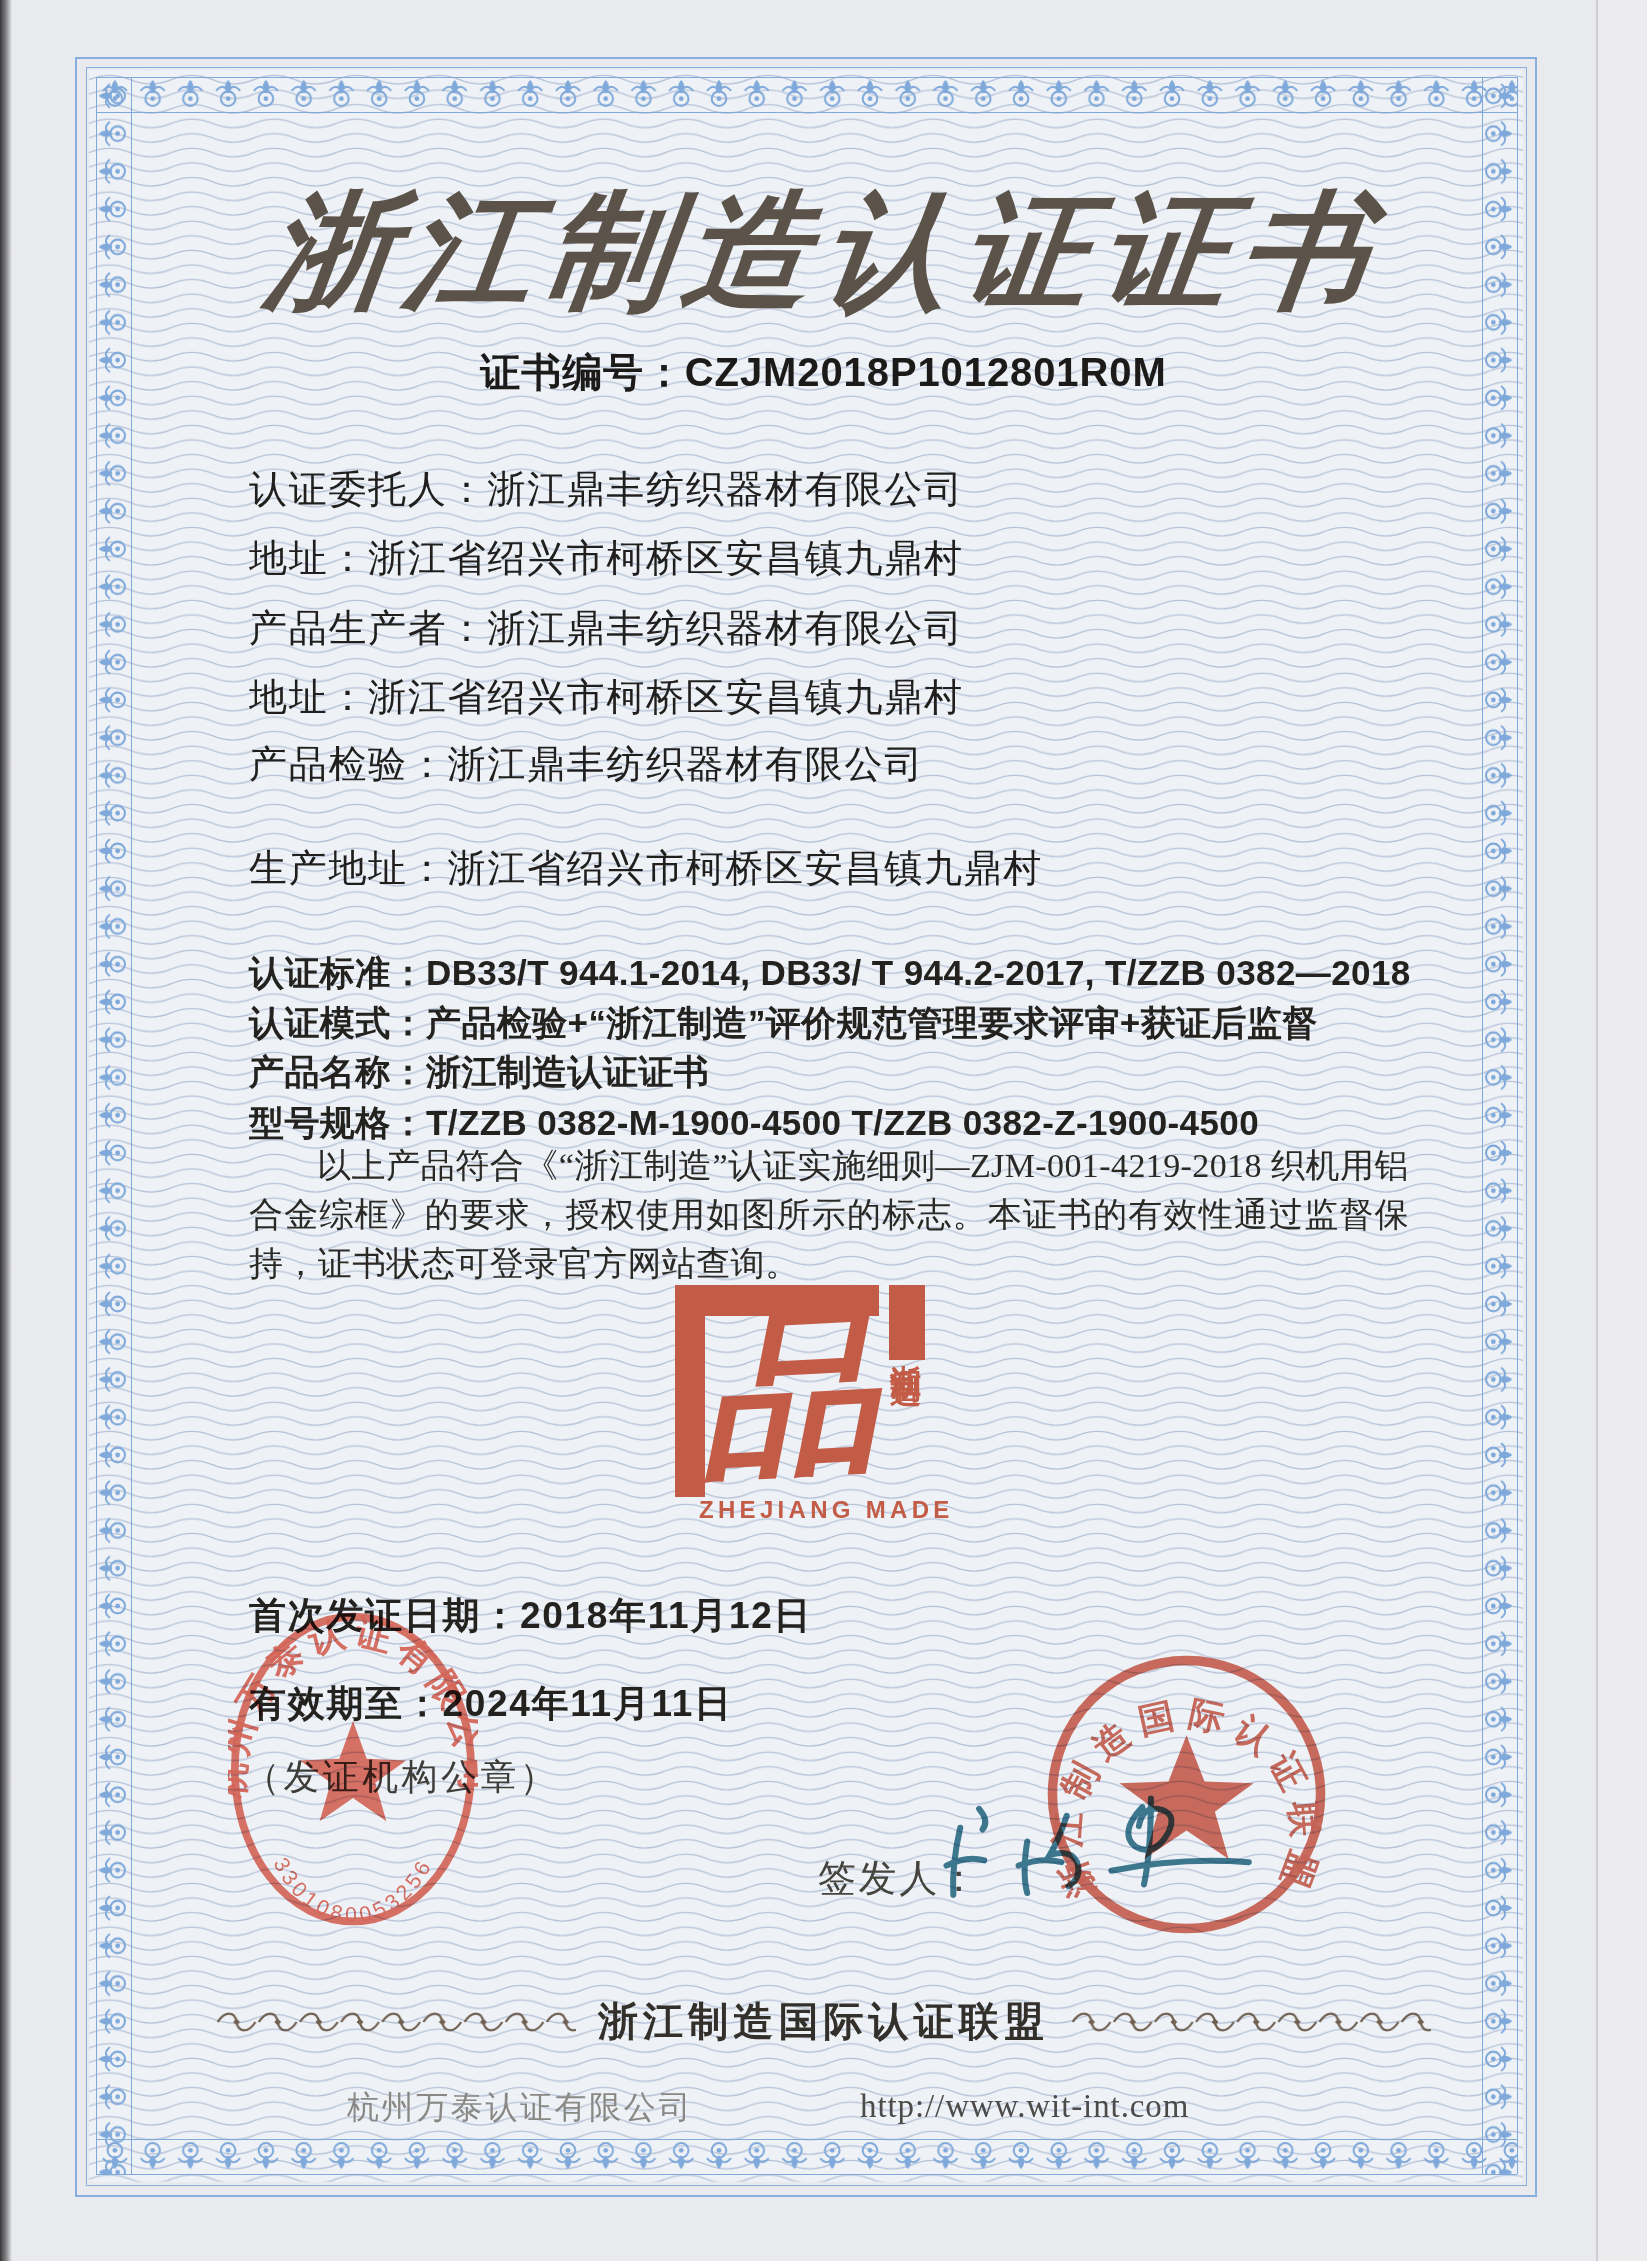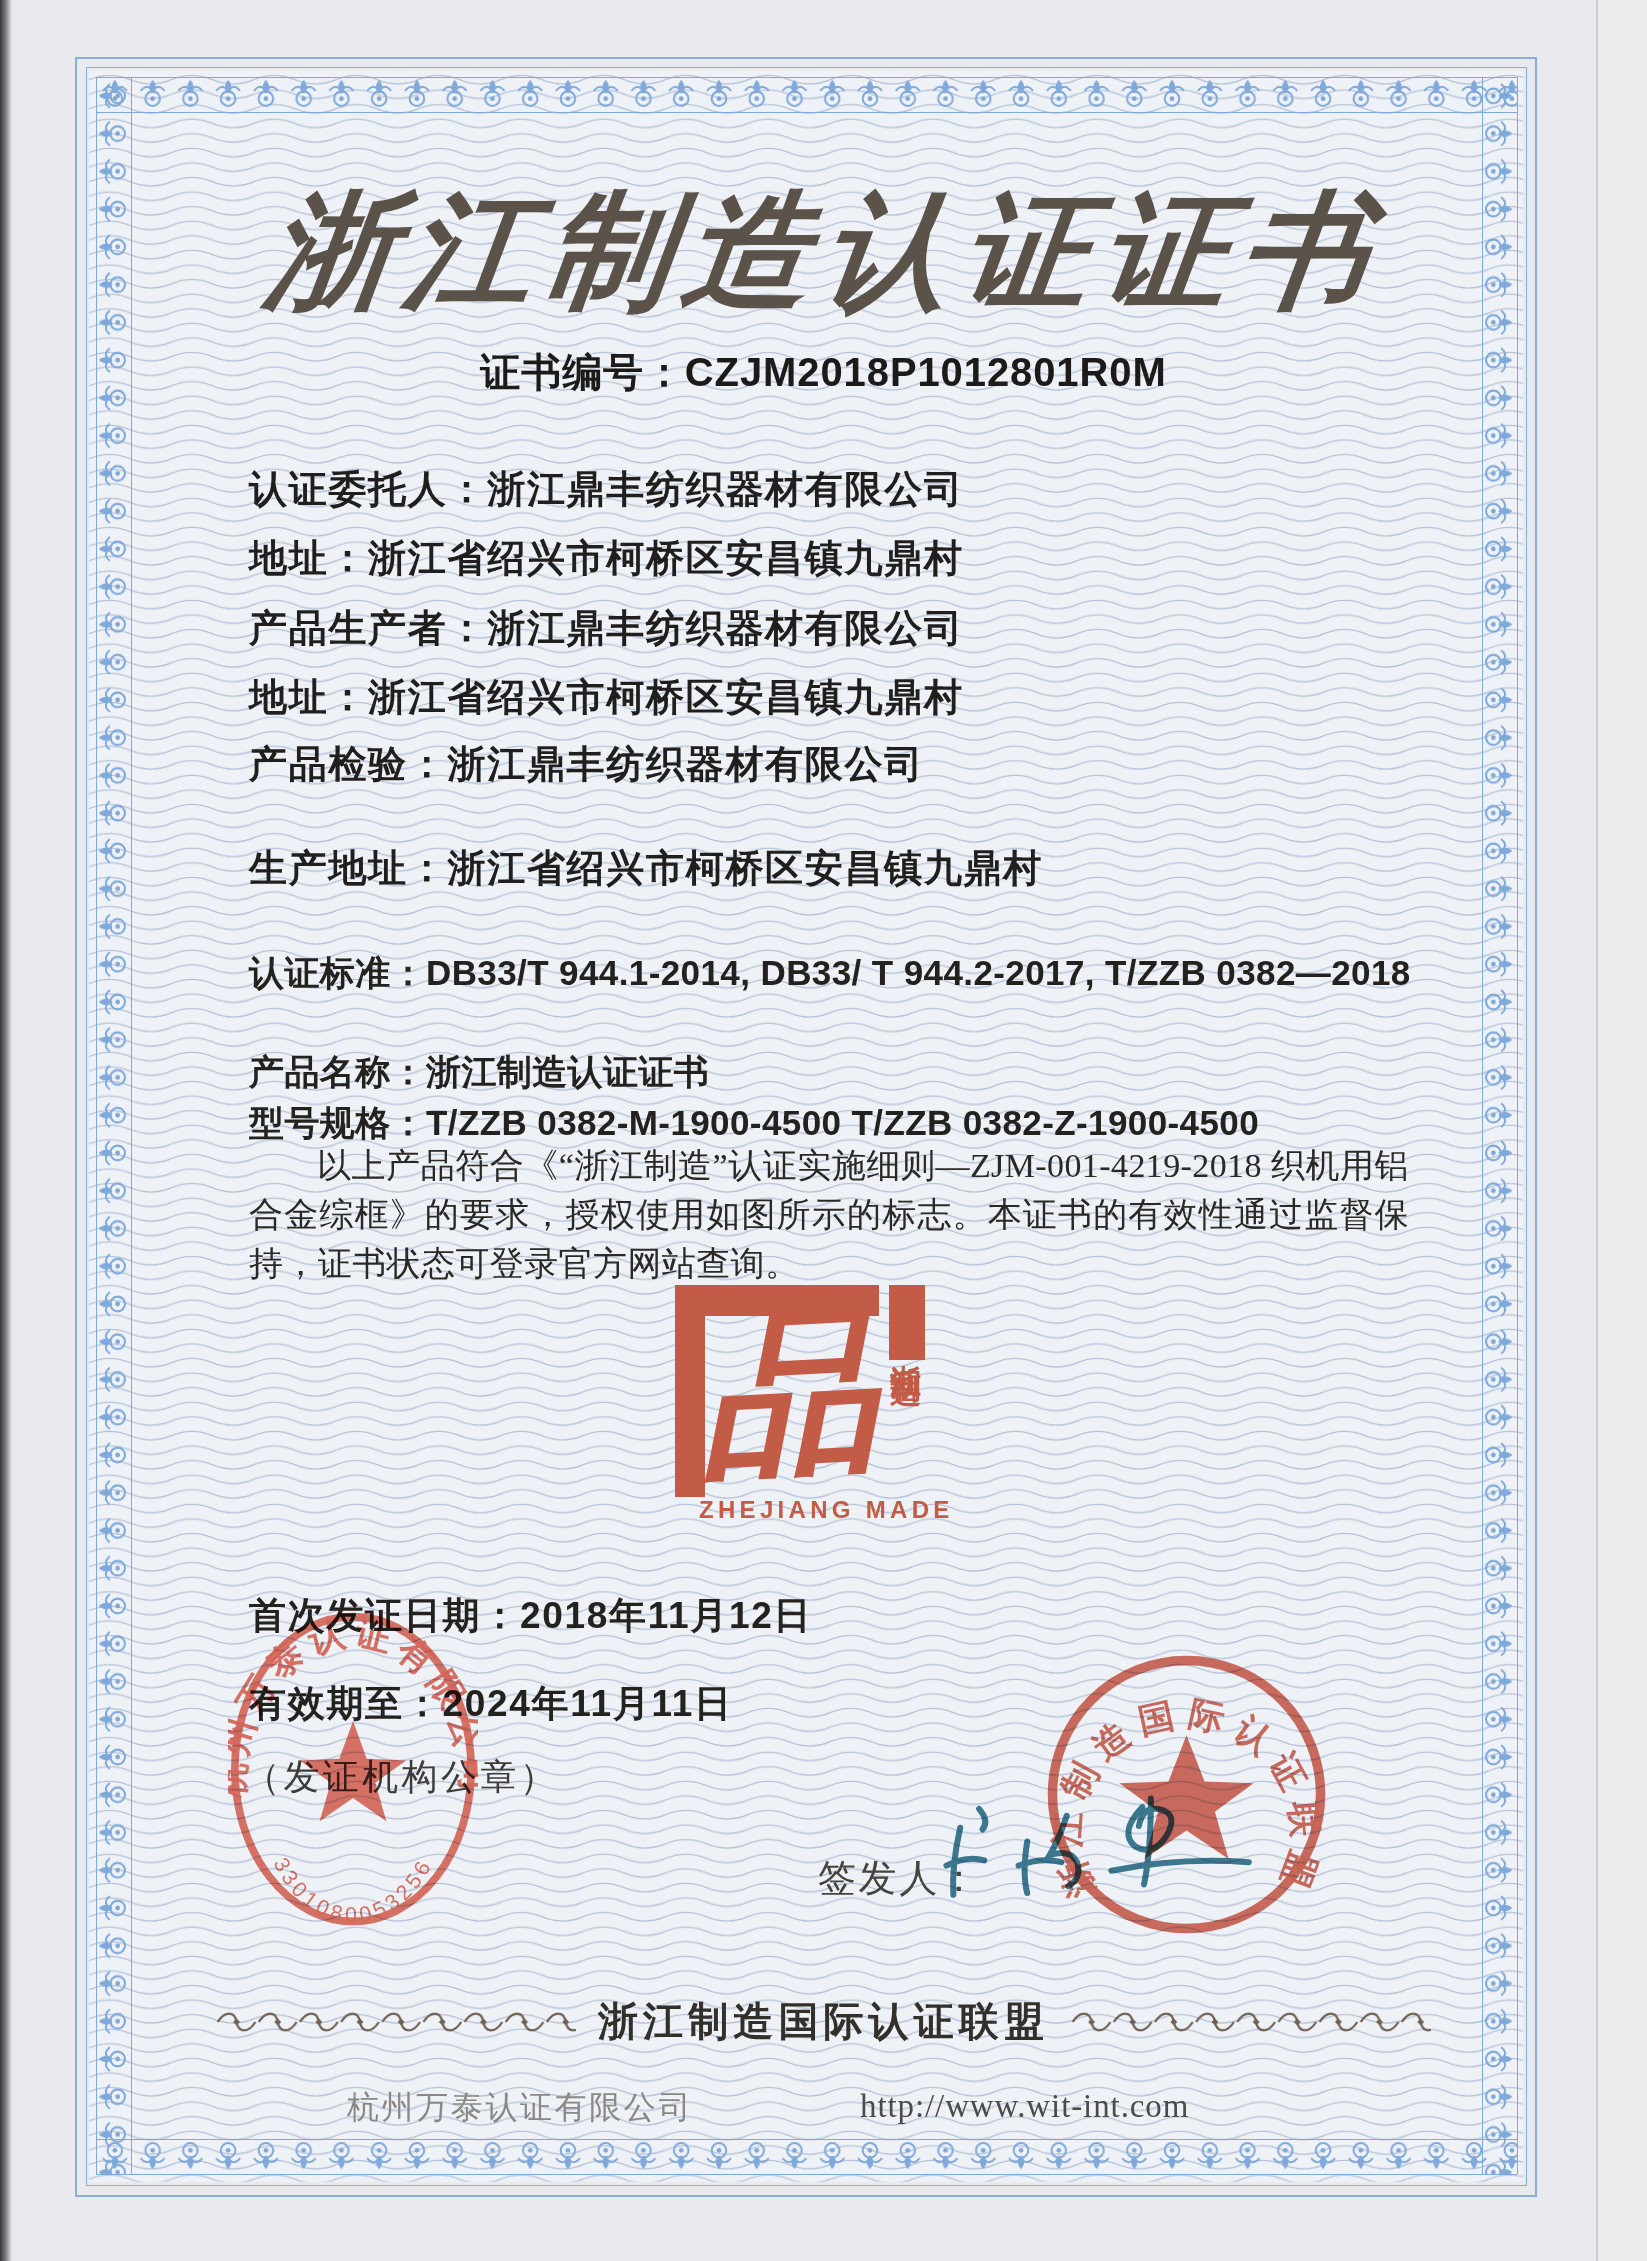--- a/index.html
+++ b/index.html
@@ -24,21 +24,21 @@
   .title{
     position:absolute;left:0;top:168px;width:100%;text-align:center;
     font-size:127px;font-weight:bold;font-style:italic;color:#5b5349;
     letter-spacing:12px;transform:skewX(-7deg);white-space:nowrap;
   }
   .certno{
     position:absolute;left:0;top:345px;width:100%;text-align:center;
     font-size:40px;font-weight:bold;color:#1c1b19;letter-spacing:0.9px;white-space:nowrap;
   }
   .fieldline{
-    position:absolute;left:249px;font-size:38px;font-weight:bold;color:#201f1d;
+    position:absolute;left:249px;font-size:38px;font-weight:normal;color:#201f1d;
     letter-spacing:1.7px;white-space:nowrap;text-align:right;
   }
   .stdline{
     position:absolute;left:249px;font-size:35px;font-weight:bold;color:#23221f;
     letter-spacing:0.4px;white-space:nowrap;margin-top:42px;
   }
   .statement{
     position:absolute;left:249px;top:1141px;width:1160px;
     font-family:"Liberation Serif", serif;
     font-size:34px;line-height:49px;color:#2a2926;text-align:justify;text-indent:2em;
@@ -157,20 +157,21 @@
   <div class="certno"><span>证书编号：</span><span>CZJM2018P1012801R0M</span></div>
 
   <div class="fieldline" style="top:464px;"><span>认证委托人：</span><span>浙江鼎丰纺织器材有限公司</span></div>
   <div class="fieldline" style="top:533px;"><span>地址：</span><span>浙江省绍兴市柯桥区安昌镇九鼎村</span></div>
   <div class="fieldline" style="top:603px;"><span>产品生产者：</span><span>浙江鼎丰纺织器材有限公司</span></div>
   <div class="fieldline" style="top:672px;"><span>地址：</span><span>浙江省绍兴市柯桥区安昌镇九鼎村</span></div>
   <div class="fieldline" style="top:739px;"><span>产品检验：</span><span>浙江鼎丰纺织器材有限公司</span></div>
   <div class="fieldline" style="top:807px;margin-top:36px;"><span>生产地址：</span><span>浙江省绍兴市柯桥区安昌镇九鼎村</span></div>
 
   <div class="stdline" style="top:908px;"><span>认证标准：</span><span>DB33/T 944.1-2014, DB33/ T 944.2-2017, T/ZZB 0382—2018</span></div>
+  <div class="stdline" style="top:958px;"><span>认证模式：</span><span>产品检验+“浙江制造”评价规范管理要求评审+获证后监督</span></div>
   <div class="stdline" style="top:1007px;"><span>产品名称：</span><span>浙江制造认证证书</span></div>
   <div class="stdline" style="top:1058px;"><span>型号规格：</span><span>T/ZZB 0382-M-1900-4500 T/ZZB 0382-Z-1900-4500</span></div>
 
   <div class="statement">以上产品符合《“浙江制造”认证实施细则—ZJM-001-4219-2018 织机用铝合金综框》的要求，授权使用如图所示的标志。本证书的有效性通过监督保持，证书状态可登录官方网站查询。</div>
 
   <div class="logo">
     <div class="bar-top"></div>
     <div class="bar-corner"></div>
     <div class="bar-left"></div>
     <div class="mark">品</div>

